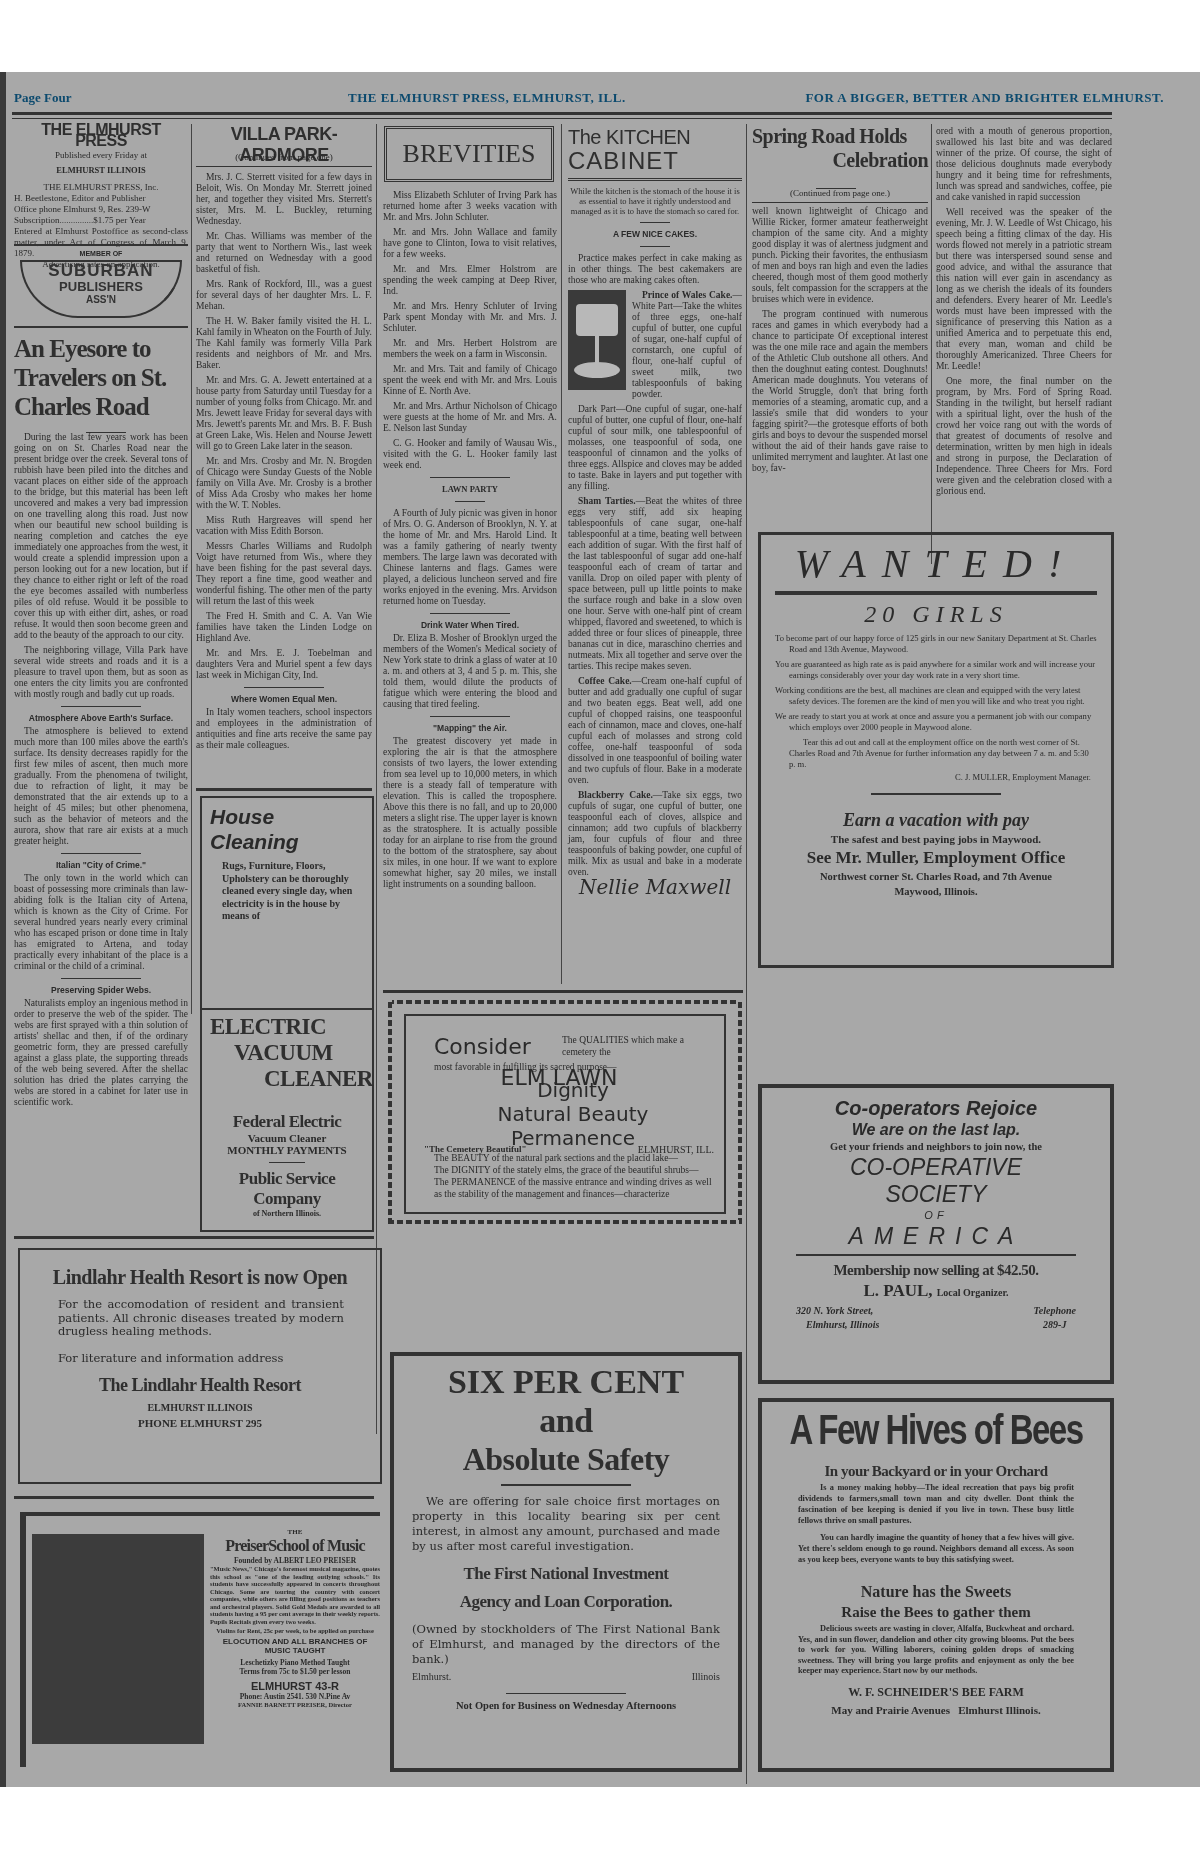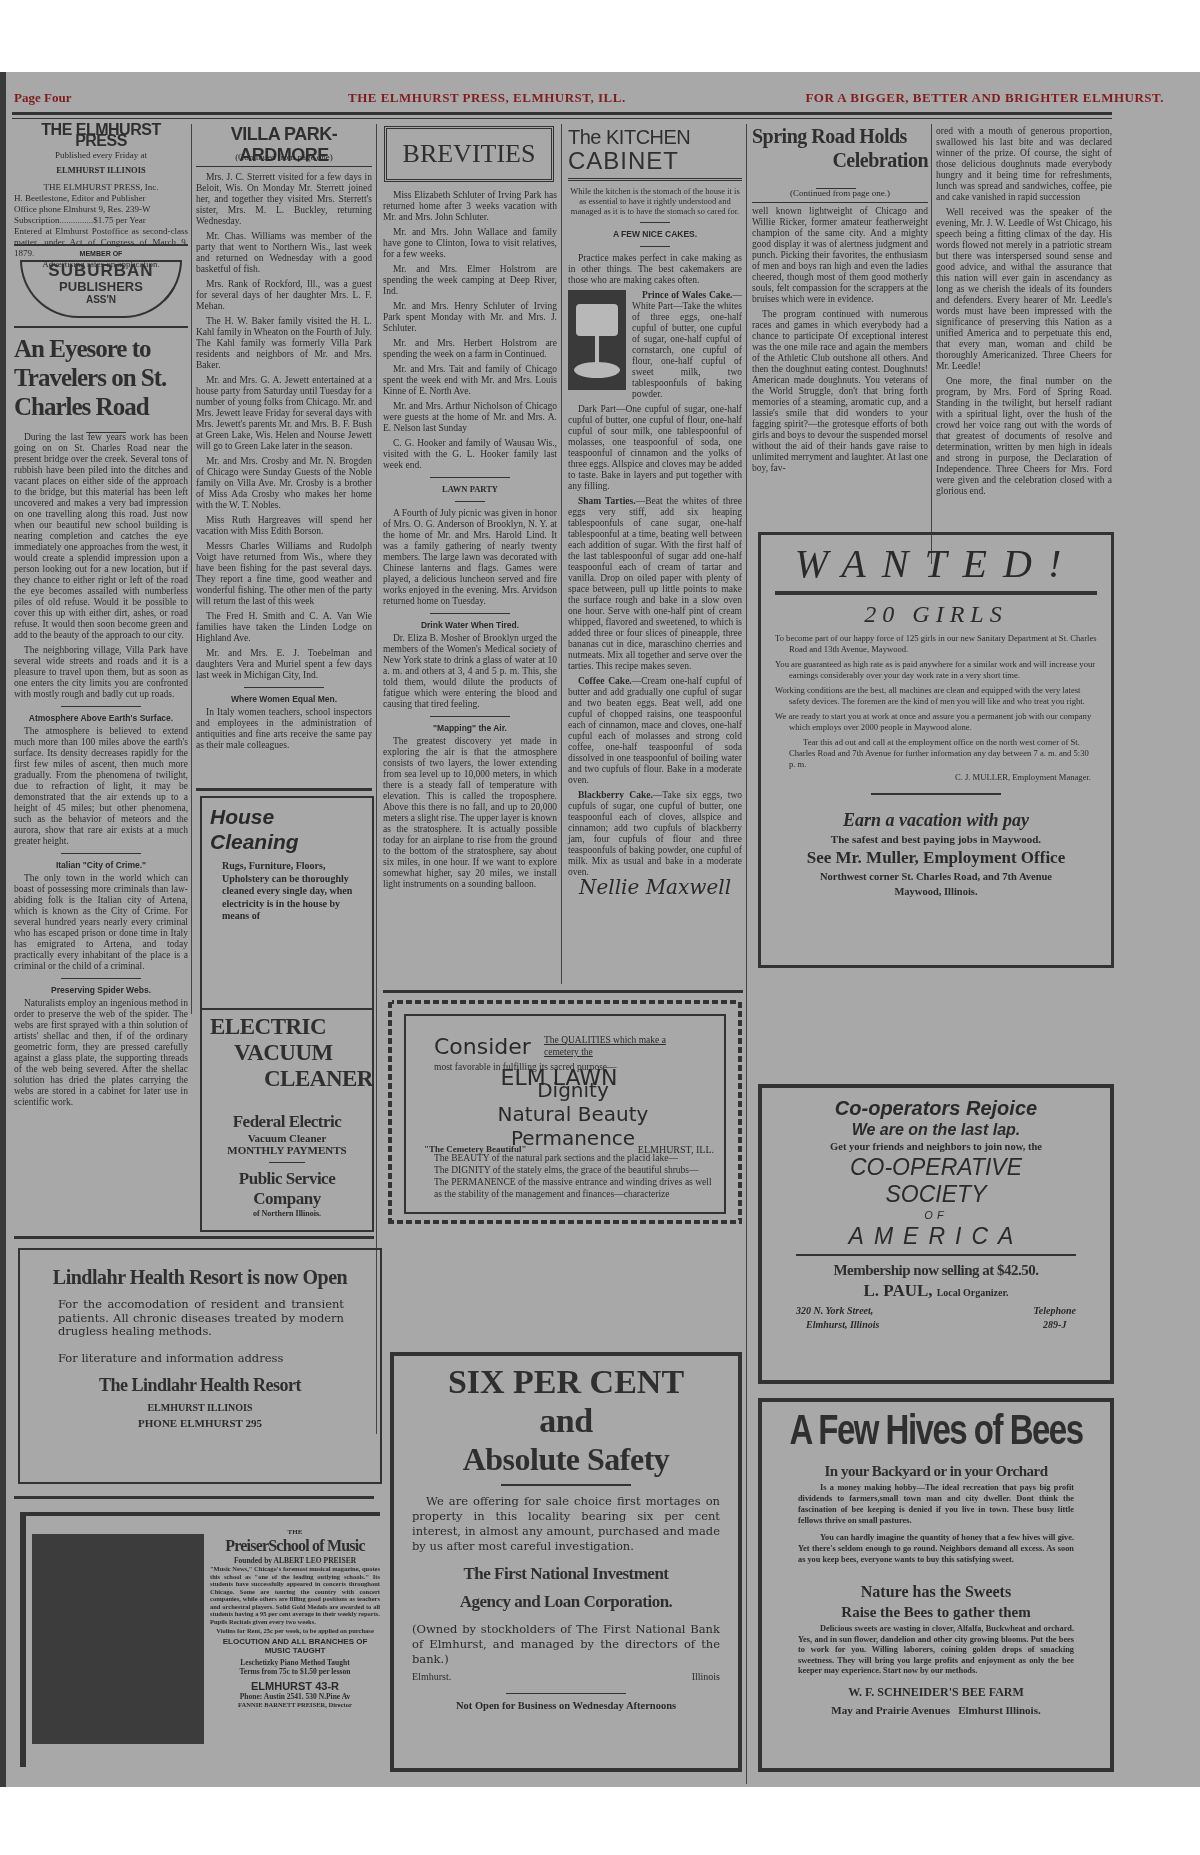--- a/index.html
+++ b/index.html
@@ -1,19 +1,19 @@
 <!DOCTYPE html>
 <html><head>
 <meta charset="utf-8">
 <style>
   html, body { margin: 0; padding: 0; background: #ffffff; }
   body { width: 1200px; height: 1855px; position: relative; overflow: hidden; font-family: "DejaVu Serif", serif; color: #262626; }
   .page { position: absolute; left: 0; top: 72px; width: 1200px; height: 1715px; background: #a8a8a8; border-left: 6px solid #3a3a3a; box-sizing: border-box; }
   .abs { position: absolute; }
-  .runhead { position: absolute; left: 8px; top: 14px; width: 1150px; height: 24px; font-family: "Liberation Serif", serif; font-weight: bold; font-size: 13px; color: #7f1d1d; }
+  .runhead { position: absolute; left: 8px; top: 14px; width: 1150px; height: 24px; font-family: "Liberation Serif", serif; font-weight: bold; font-size: 13px; color: #0c4a6e; }
   .runhead .pg { position: absolute; left: 0; top: 4px; }
   .runhead .mid { position: absolute; left: 334px; top: 4px; letter-spacing: 0.5px; }
   .runhead .right { position: absolute; right: 0; top: 4px; letter-spacing: 0.5px; }
   .rule-thick { position: absolute; left: 6px; width: 1100px; height: 3px; background: #333; }
   .vrule { position: absolute; width: 1px; background: #444; }
   .hrule { position: absolute; height: 2px; background: #333; }
   .col { position: absolute; font-family: "Liberation Serif", serif; font-size: 9.5px; line-height: 11px; text-align: justify; color: #2a2a2a; }
   .col p { margin: 0 0 4px 0; text-indent: 10px; }
   .head-cond { font-family: "Liberation Sans", sans-serif; font-weight: bold; letter-spacing: -0.5px; color: #2f2f2f; }
   .center { text-align: center; }
@@ -121,21 +121,21 @@
   </div>
 
   <div class="abs" style="left:378px; top:54px; width:170px; height:56px; border:3px double #333; box-sizing:border-box;">
     <div class="center" style="font-family:'Liberation Serif',serif; font-size:26px; line-height:50px; color:#2f2f2f;">BREVITIES</div>
   </div>
   <div class="col" style="left:377px; top:118px; width:174px;">
     <p>Miss Elizabeth Schluter of Irving Park has returned home after 3 weeks vacation with Mr. and Mrs. John Schluter.</p>
     <p>Mr. and Mrs. John Wallace and family have gone to Clinton, Iowa to visit relatives, for a few weeks.</p>
     <p>Mr. and Mrs. Elmer Holstrom are spending the week camping at Deep River, Ind.</p>
     <p>Mr. and Mrs. Henry Schluter of Irving Park spent Monday with Mr. and Mrs. J. Schluter.</p>
-    <p>Mr. and Mrs. Herbert Holstrom are spending the week on a farm in Continued.</p>
+    <p>Mr. and Mrs. Herbert Holstrom are members the week on a farm in Wisconsin.</p>
     <p>Mr. and Mrs. Tait and family of Chicago spent the week end with Mr. and Mrs. Louis Kinne of E. North Ave.</p>
     <p>Mr. and Mrs. Arthur Nicholson of Chicago were guests at the home of Mr. and Mrs. A. E. Nelson last Sunday</p>
     <p>C. G. Hooker and family of Wausau Wis., visited with the G. L. Hooker family last week end.</p>
     <div class="shortrule"></div>
     <div class="sub" style="font-family:'Liberation Serif',serif;">LAWN PARTY</div>
     <div class="shortrule" style="width:30px;"></div>
     <p>A Fourth of July picnic was given in honor of Mrs. O. G. Anderson of Brooklyn, N. Y. at the home of Mr. and Mrs. Harold Lind. It was a family gathering of nearly twenty members. The large lawn was decorated with Chinese lanterns and flags. Games were played, a delicious luncheon served and fire works enjoyed in the evening. Mrs. Arvidson returned home on Tuesday.</p>
     <div class="shortrule"></div>
     <div class="sub">Drink Water When Tired.</div>
     <p>Dr. Eliza B. Mosher of Brooklyn urged the members of the Women's Medical society of New York state to drink a glass of water at 10 a. m. and others at 3, 4 and 5 p. m. This, she told them, would dilute the products of fatigue which were entering the blood and causing that tired feeling.</p>
@@ -228,21 +228,21 @@
   </div>
 
   <div class="hrule" style="left:377px; top:918px; width:360px; height:3px;"></div>
   <div class="abs orn" style="left:382px; top:928px; width:354px; height:4px;"></div>
   <div class="abs orn-v" style="left:382px; top:928px; width:4px; height:224px;"></div>
   <div class="abs orn-v" style="left:732px; top:928px; width:4px; height:224px;"></div>
   <div class="abs orn" style="left:382px; top:1148px; width:354px; height:4px;"></div>
   <div class="box" style="left:398px; top:942px; width:322px; height:200px; border-width:2px; padding:18px 12px 6px 28px;">
     <div style="position:relative; height:28px;" class="ad-text">
       <span style="font-size:22px; font-family:'DejaVu Sans',sans-serif;">Consider</span>
-      <span style="position:absolute; left:110px; top:0; width:140px; font-size:9.5px; line-height:12px;text-decoration:underline;">The QUALITIES which make a cemetery the</span>
+      <span style="position:absolute; left:128px; top:0; width:140px; font-size:9.5px; line-height:12px;">The QUALITIES which make a cemetery the</span>
     </div>
     <div class="ad-text" style="font-size:9.5px;">most favorable in fulfilling its sacred purpose—</div>
     <div class="center" style="font-family:'DejaVu Sans',sans-serif; font-size:20px; line-height:24px; margin-top:6px; color:#2a2a2a;">Dignity</div>
     <div class="center" style="font-family:'DejaVu Sans',sans-serif; font-size:20px; line-height:24px; color:#2a2a2a;">Natural Beauty</div>
     <div class="center" style="font-family:'DejaVu Sans',sans-serif; font-size:20px; line-height:24px; color:#2a2a2a;">Permanence</div>
     <div class="ad-text" style="font-size:9.5px; line-height:12px; margin-top:2px;">
       <div>The BEAUTY of the natural park sections and the placid lake—</div>
       <div>The DIGNITY of the stately elms, the grace of the beautiful shrubs—</div>
       <div>The PERMANENCE of the massive entrance and winding drives as well as the stability of the management and finances—characterize</div>
     </div>

